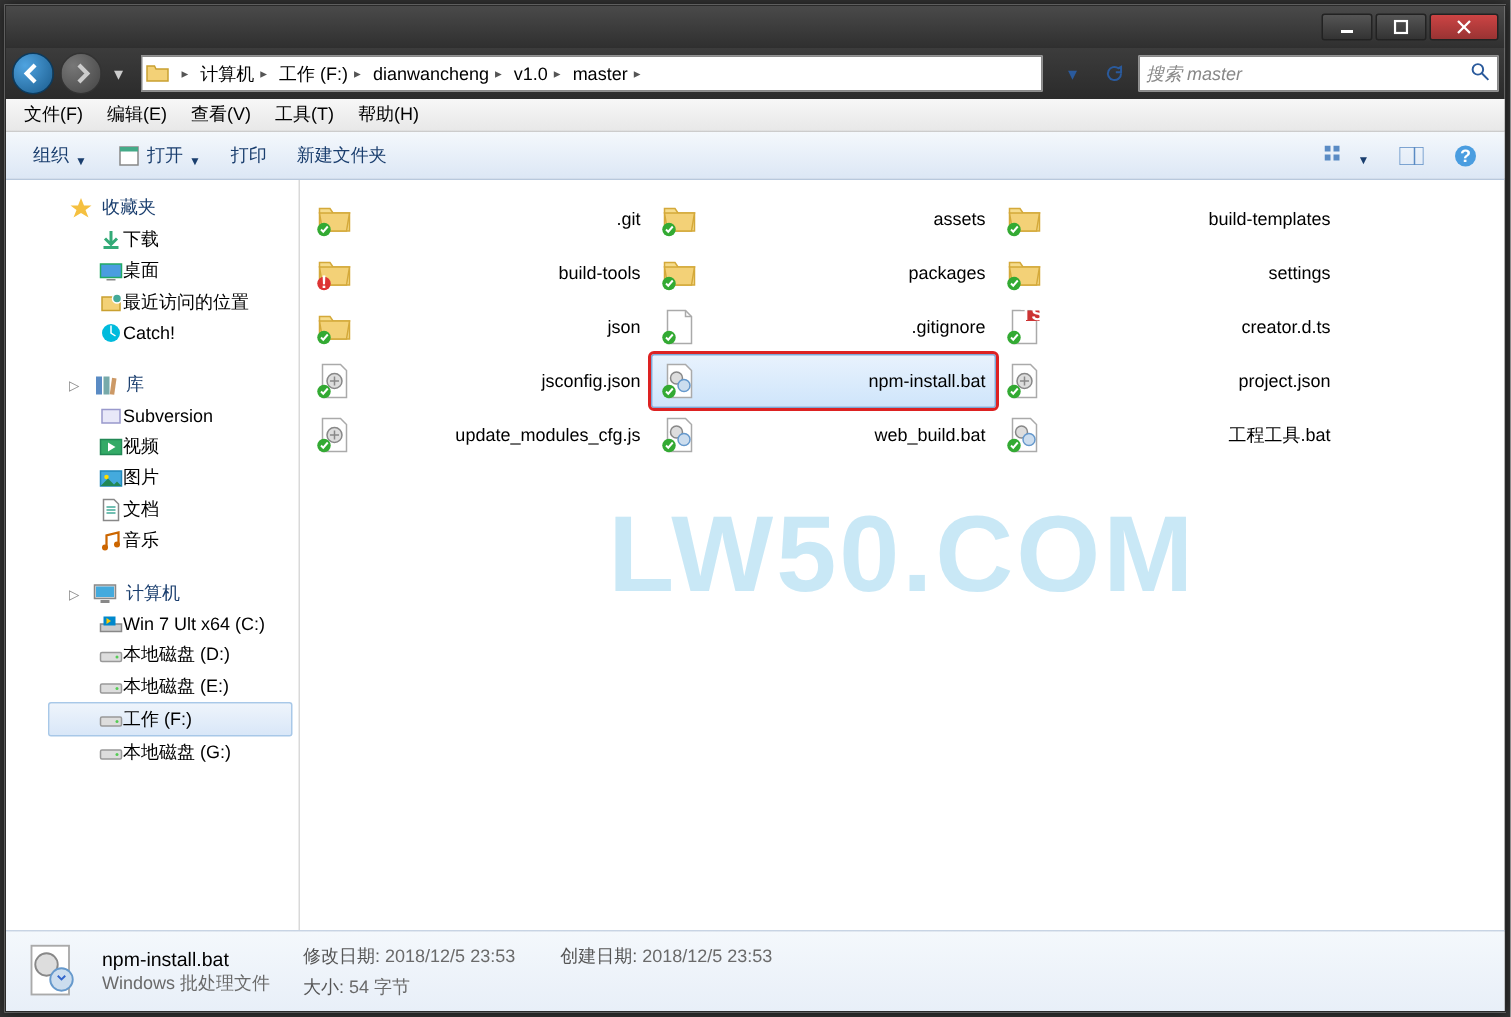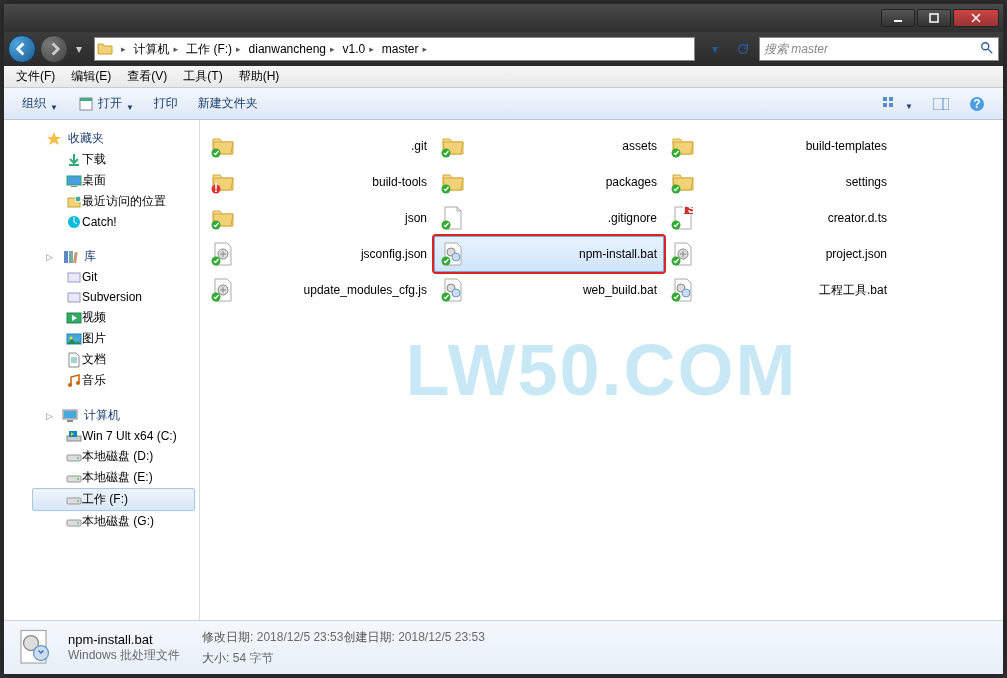--- a/index.html
+++ b/index.html
@@ -38,21 +38,21 @@
 .fitem { display: flex; align-items: center; padding: 2px 6px; gap: 6px; border: 1px solid transparent; border-radius: 2px; justify-content: space-between; }
 .fitem.selected { background: linear-gradient(#e8f2fd,#cfe5fb); border-color: #7da8d8; }
 .fitem.highlight { outline: 2px solid #d22; outline-offset: 0; }
 .ficon-lg { width: 24px; height: 24px; flex-shrink: 0; }
 .watermark { position: absolute; top: 50%; left: 50%; transform: translate(-50%,-50%); font-size: 72px; font-weight: bold; color: rgba(100,190,230,.35); letter-spacing: 2px; pointer-events: none; font-family: Arial; }
 .detailbar { height: 54px; background: linear-gradient(#f4f8fc,#e8eff8); border-top: 1px solid #c8d4e4; display: flex; align-items: center; padding: 4px 12px; gap: 12px; }
 .detailicon { width: 40px; height: 40px; }
 .detailtext { display: flex; flex-direction: column; }
 .detailname { font-size: 13px; color: #000; }
 .detailtype { color: #6a6a6a; }
-.detailmeta { display: flex; color: #6a6a6a; }
+.detailmeta { display: flex; gap: 30px; color: #6a6a6a; }
 .detailmeta b { color: #555; font-weight: normal; }
 </style>
 </head>
 <body>
 
 <div class="window">
 
   <div class="titlebar">
     <div class="winbtn">
         <svg viewBox="0 0 10 10">
@@ -229,28 +229,20 @@
         <div class="sheader">
             <span class="tri">▷</span>
             <span class="ico">
               <svg viewBox="0 0 16 16">
                 <rect x="2" y="2" width="4" height="12" fill="#5a8bc4"></rect>
                 <rect x="7" y="2" width="4" height="12" fill="#7aa"></rect>
                 <rect x="12" y="3" width="3" height="11" fill="#c96" transform="rotate(8 13 8)"></rect>
               </svg>
             </span>
             <span>库</span>
-          </div>
-        <div class="sitem">
-            <span class="ico">
-              <svg viewBox="0 0 16 16">
-                <rect x="2" y="4" width="12" height="9" fill="#e8e8f8" stroke="#99c"></rect>
-              </svg>
-            </span>
-            <span>Git</span>
           </div>
         <div class="sitem">
             <span class="ico">
               <svg viewBox="0 0 16 16">
                 <rect x="2" y="4" width="12" height="9" fill="#e8e8f8" stroke="#99c"></rect>
               </svg>
             </span>
             <span>Subversion</span>
           </div>
         <div class="sitem">

